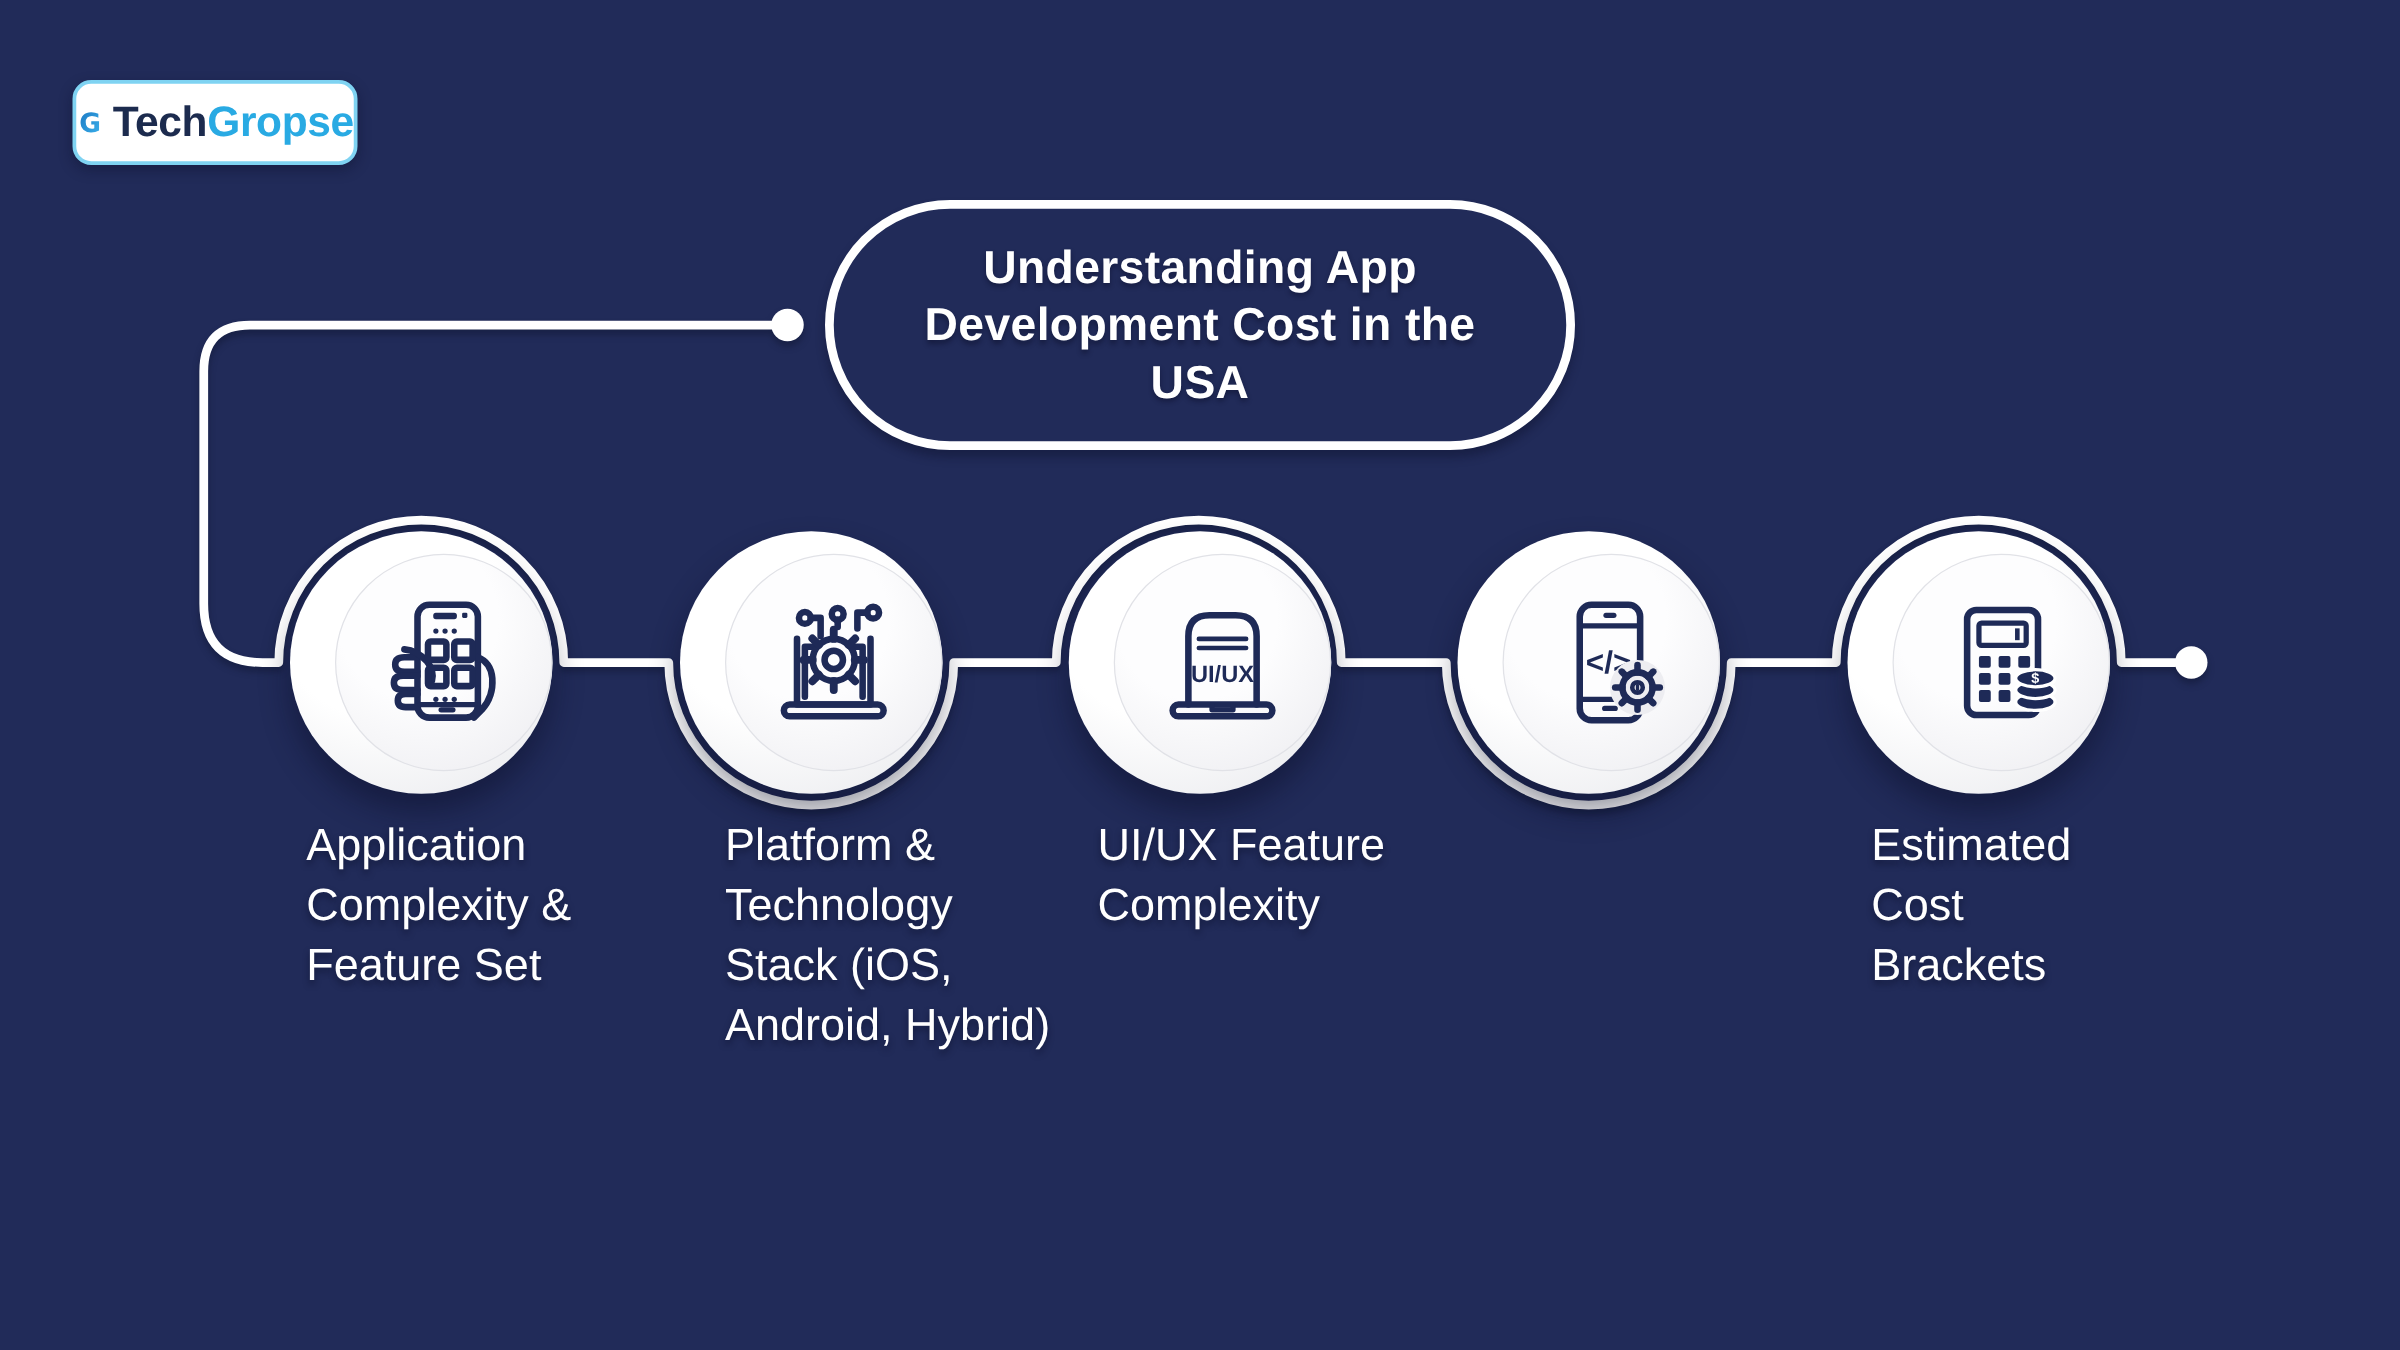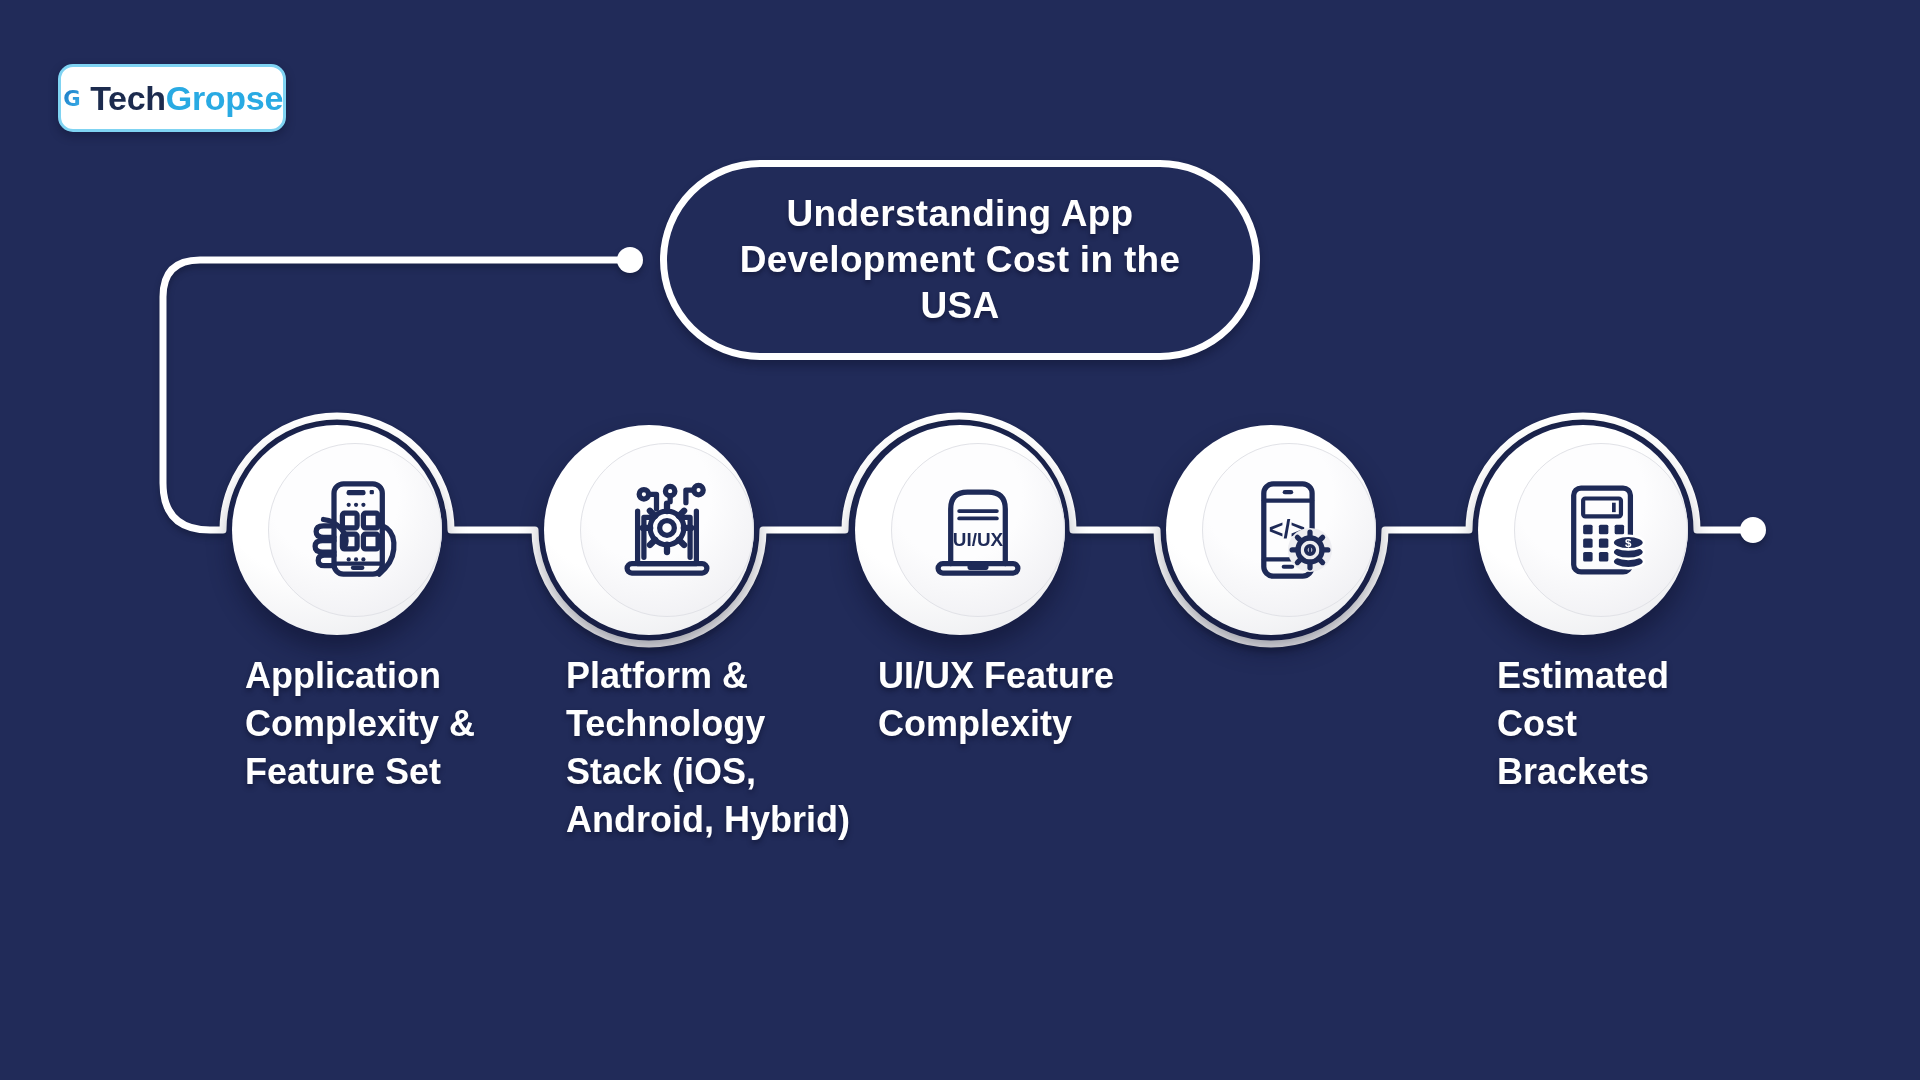--- a/index.html
+++ b/index.html
@@ -29,22 +29,22 @@
         background:radial-gradient(circle at 36% 28%,#ffffff 45%,#e6e7eb 100%);
         box-shadow:0 14px 24px rgba(8,12,35,.45);display:flex;align-items:center;justify-content:flex-end;}
   .disk-inner{width:174px;height:174px;border-radius:50%;
         background:radial-gradient(circle at 38% 30%,#fdfdfe 40%,#ebebef 100%);
         border:1px solid #e1e2e7;box-sizing:border-box;
         display:flex;align-items:center;justify-content:center;}
   .d1{left:232px;} .d2{left:544px;} .d3{left:855px;} .d4{left:1166px;} .d5{left:1478px;}
 
   
   .step-label{position:absolute;top:652px;color:#ffffff;font-size:36px;line-height:48px;
-        font-weight:700;white-space:pre-line;text-shadow:0 3px 5px rgba(8,12,35,.5);}
-  .l1{left:245px;} .l2{left:566px;} .l3{left:878px;} .l4{left:1185px;} .l5{left:1497px;}
+        font-weight:400;white-space:pre-line;text-shadow:0 3px 5px rgba(8,12,35,.5);}
+  .l1{left:245px;} .l2{left:580px;} .l3{left:878px;} .l4{left:1185px;} .l5{left:1497px;}
 
   .icon-svg{display:block;}
   .ic{stroke:#1e2a57;fill:none;stroke-width:5;stroke-linecap:round;stroke-linejoin:round;}
   .icf{fill:#1e2a57;stroke:none;}
   .ict{fill:#1e2a57;font-weight:700;font-family:"Liberation Sans",sans-serif;}
 </style>
 </head>
 <body>
 
 <div class="canvas">

